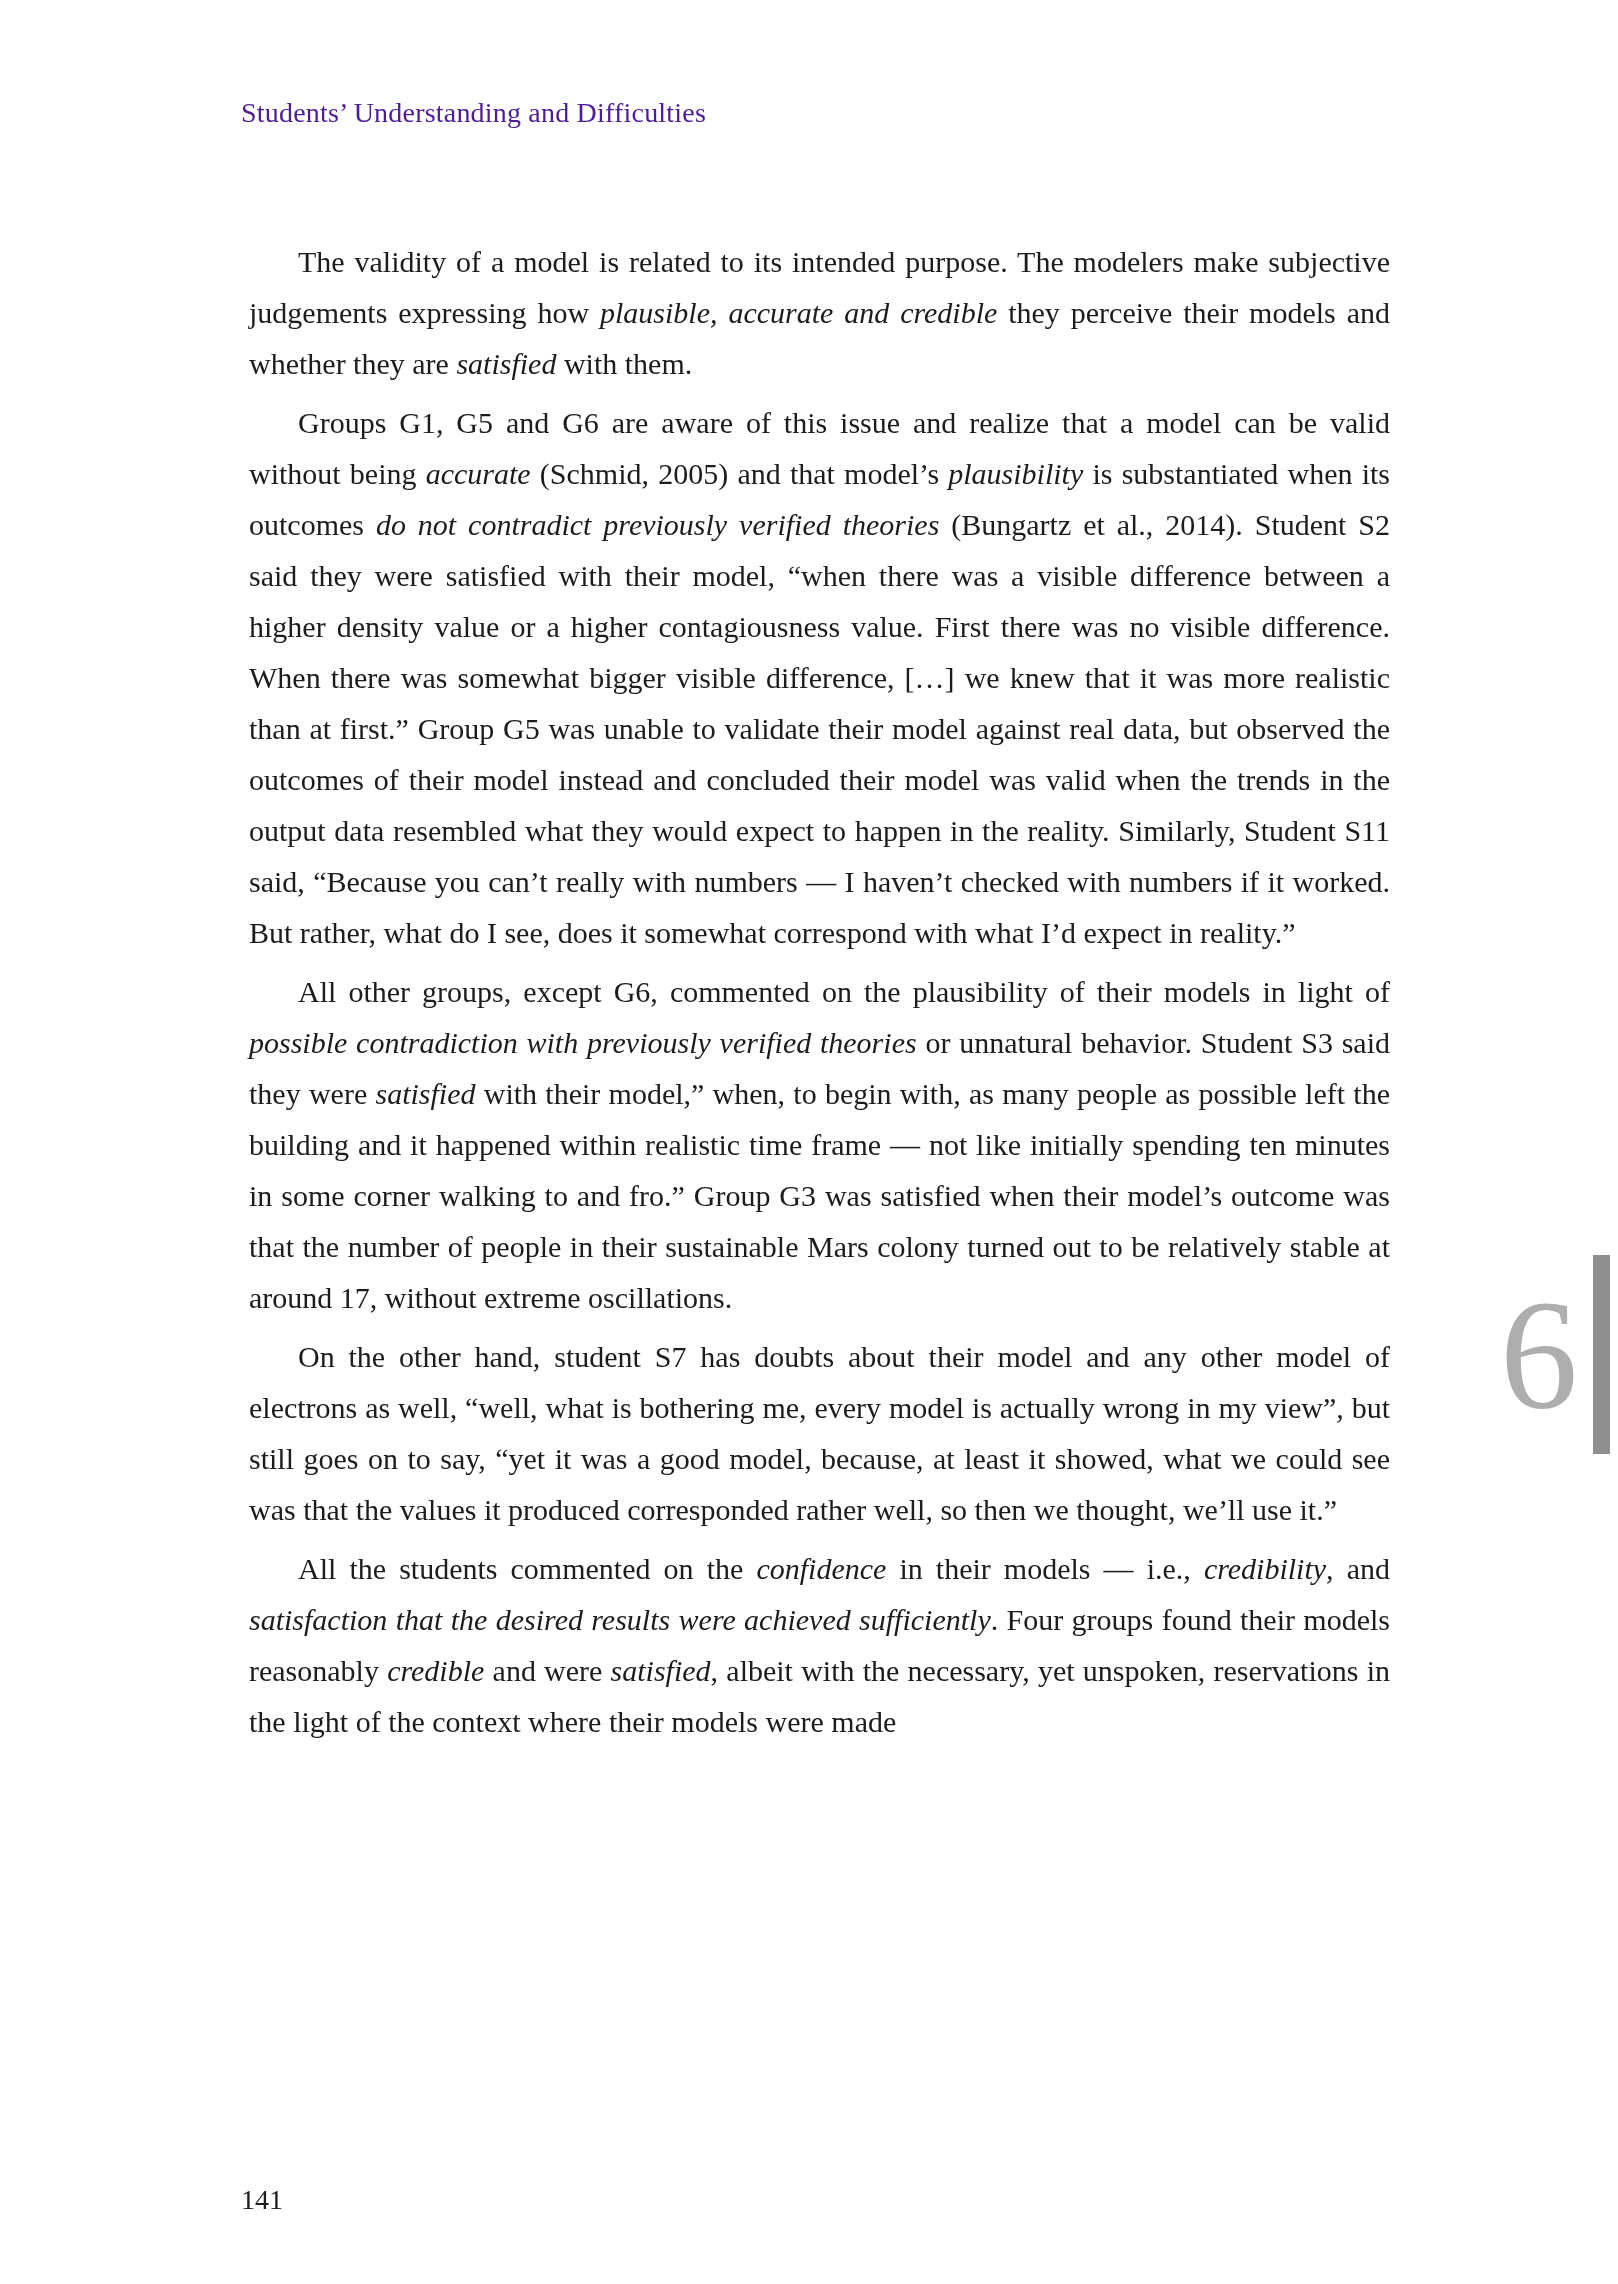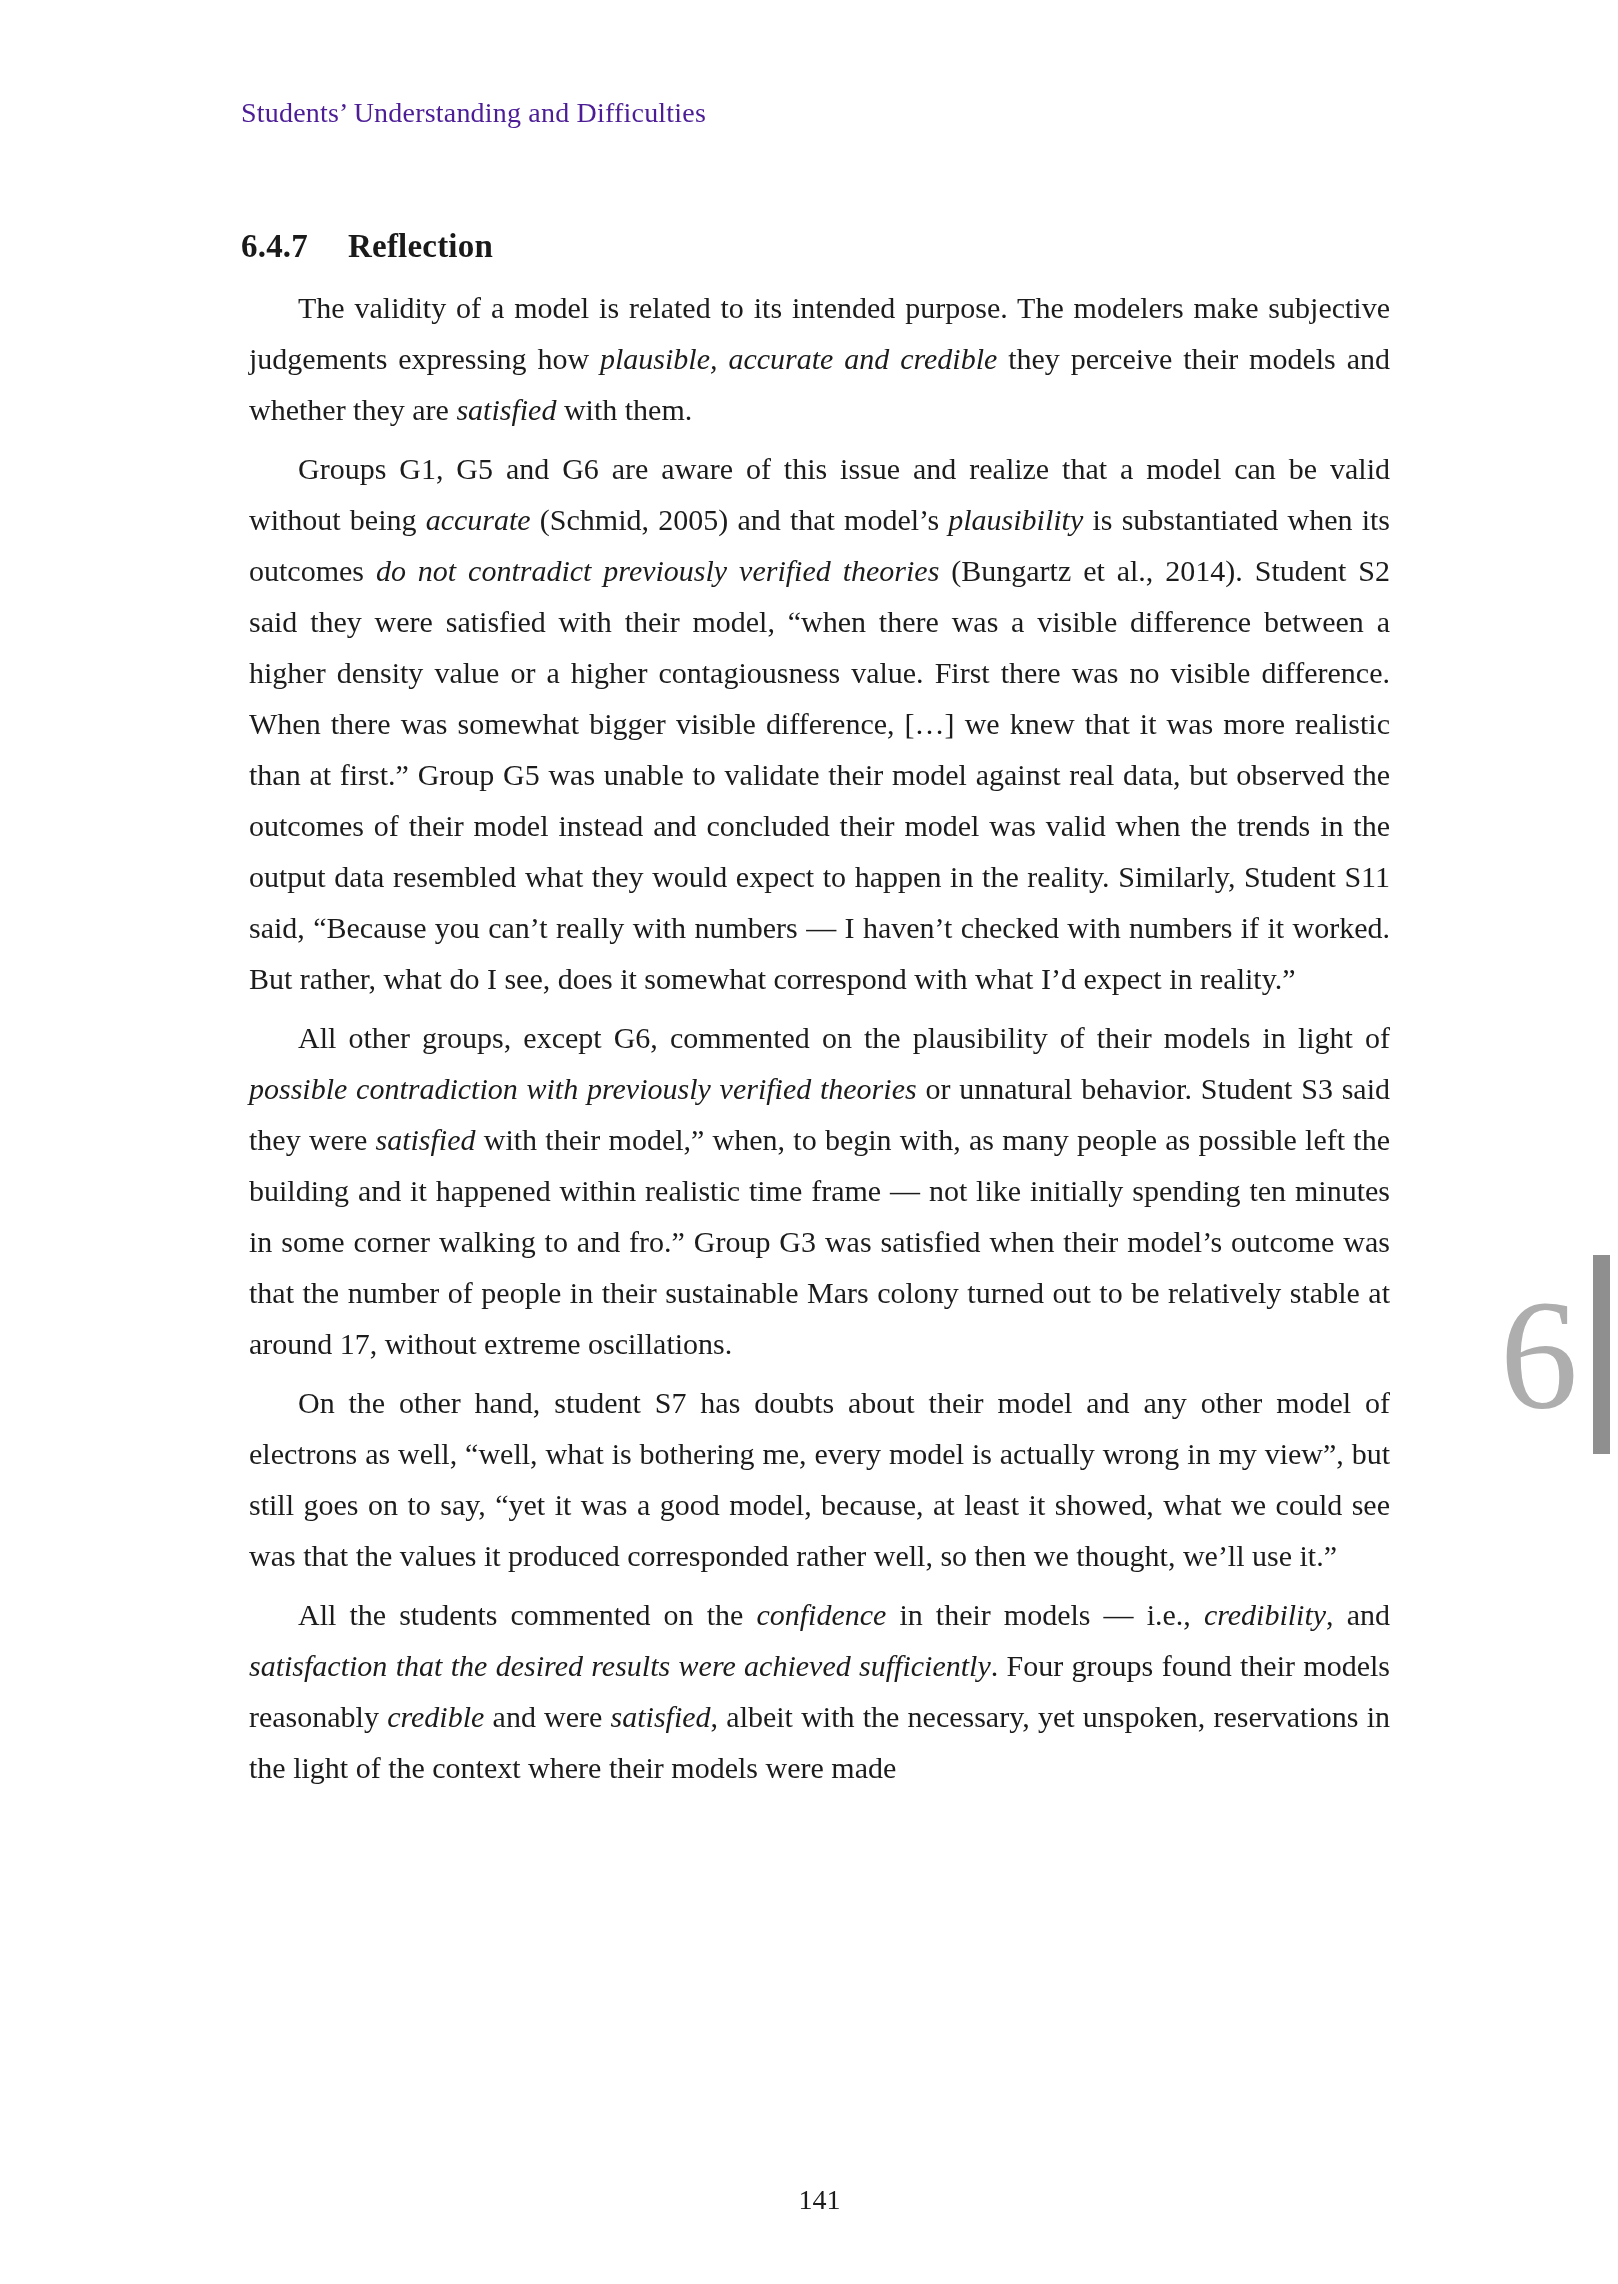--- a/index.html
+++ b/index.html
@@ -63,34 +63,31 @@
   .tab-bar {
     width: 17px;
     height: 199px;
     background: #8f8f8f;
   }
   .page-number {
     position: absolute;
     top: 2184px;
     left: 241px;
     width: 1157px;
-    text-align: center;
+    text-align: left;
     font-size: 28px;
     color: #1c1c1c;
   }
 </style>
 </head>
 <body>
 
 <div class="running-header">Students’ Understanding and Difficulties</div>
 
 <main class="content">
-  <h2 class="section-heading">
-    <span class="section-number">6.4.7</span><span class="section-title">Reflection</span>
-  </h2>
   <div>
       <p class="body-para"><span>The validity of a model is related to its intended purpose. The modelers make subjective judgements expressing how </span><i>plausible, accurate and credible</i><span> they perceive their models and whether they are </span><i>satisfied</i><span> with them.</span></p>
       <p class="body-para"><span>Groups G1, G5 and G6 are aware of this issue and realize that a model can be valid without being </span><i>accurate</i><span> (Schmid, 2005) and that model’s </span><i>plausibility</i><span> is substantiated when its outcomes </span><i>do not contradict previously verified theories</i><span> (Bungartz et al., 2014). Student S2 said they were satisfied with their model, “when there was a visible difference between a higher density value or a higher contagiousness value. First there was no visible difference. When there was somewhat bigger visible difference, […] we knew that it was more realistic than at first.” Group G5 was unable to validate their model against real data, but observed the outcomes of their model instead and concluded their model was valid when the trends in the output data resembled what they would expect to happen in the reality. Similarly, Student S11 said, “Because you can’t really with numbers — I haven’t checked with numbers if it worked. But rather, what do I see, does it somewhat correspond with what I’d expect in reality.”</span></p>
       <p class="body-para"><span>All other groups, except G6, commented on the plausibility of their models in light of </span><i>possible contradiction with previously verified theories</i><span> or unnatural behavior. Student S3 said they were </span><i>satisfied</i><span> with their model,” when, to begin with, as many people as possible left the building and it happened within realistic time frame — not like initially spending ten minutes in some corner walking to and fro.” Group G3 was satisfied when their model’s outcome was that the number of people in their sustainable Mars colony turned out to be relatively stable at around 17, without extreme oscillations.</span></p>
       <p class="body-para"><span>On the other hand, student S7 has doubts about their model and any other model of electrons as well, “well, what is bothering me, every model is actually wrong in my view”, but still goes on to say, “yet it was a good model, because, at least it showed, what we could see was that the values it produced corresponded rather well, so then we thought, we’ll use it.”</span></p>
       <p class="body-para"><span>All the students commented on the </span><i>confidence</i><span> in their models — i.e., </span><i>credibility</i><span>, and </span><i>satisfaction that the desired results were achieved sufficiently</i><span>. Four groups found their models reasonably </span><i>credible</i><span> and were </span><i>satisfied</i><span>, albeit with the necessary, yet unspoken, reservations in the light of the context where their models were made</span></p>
     </div>
 </main>
 
 <div class="chapter-tab">

